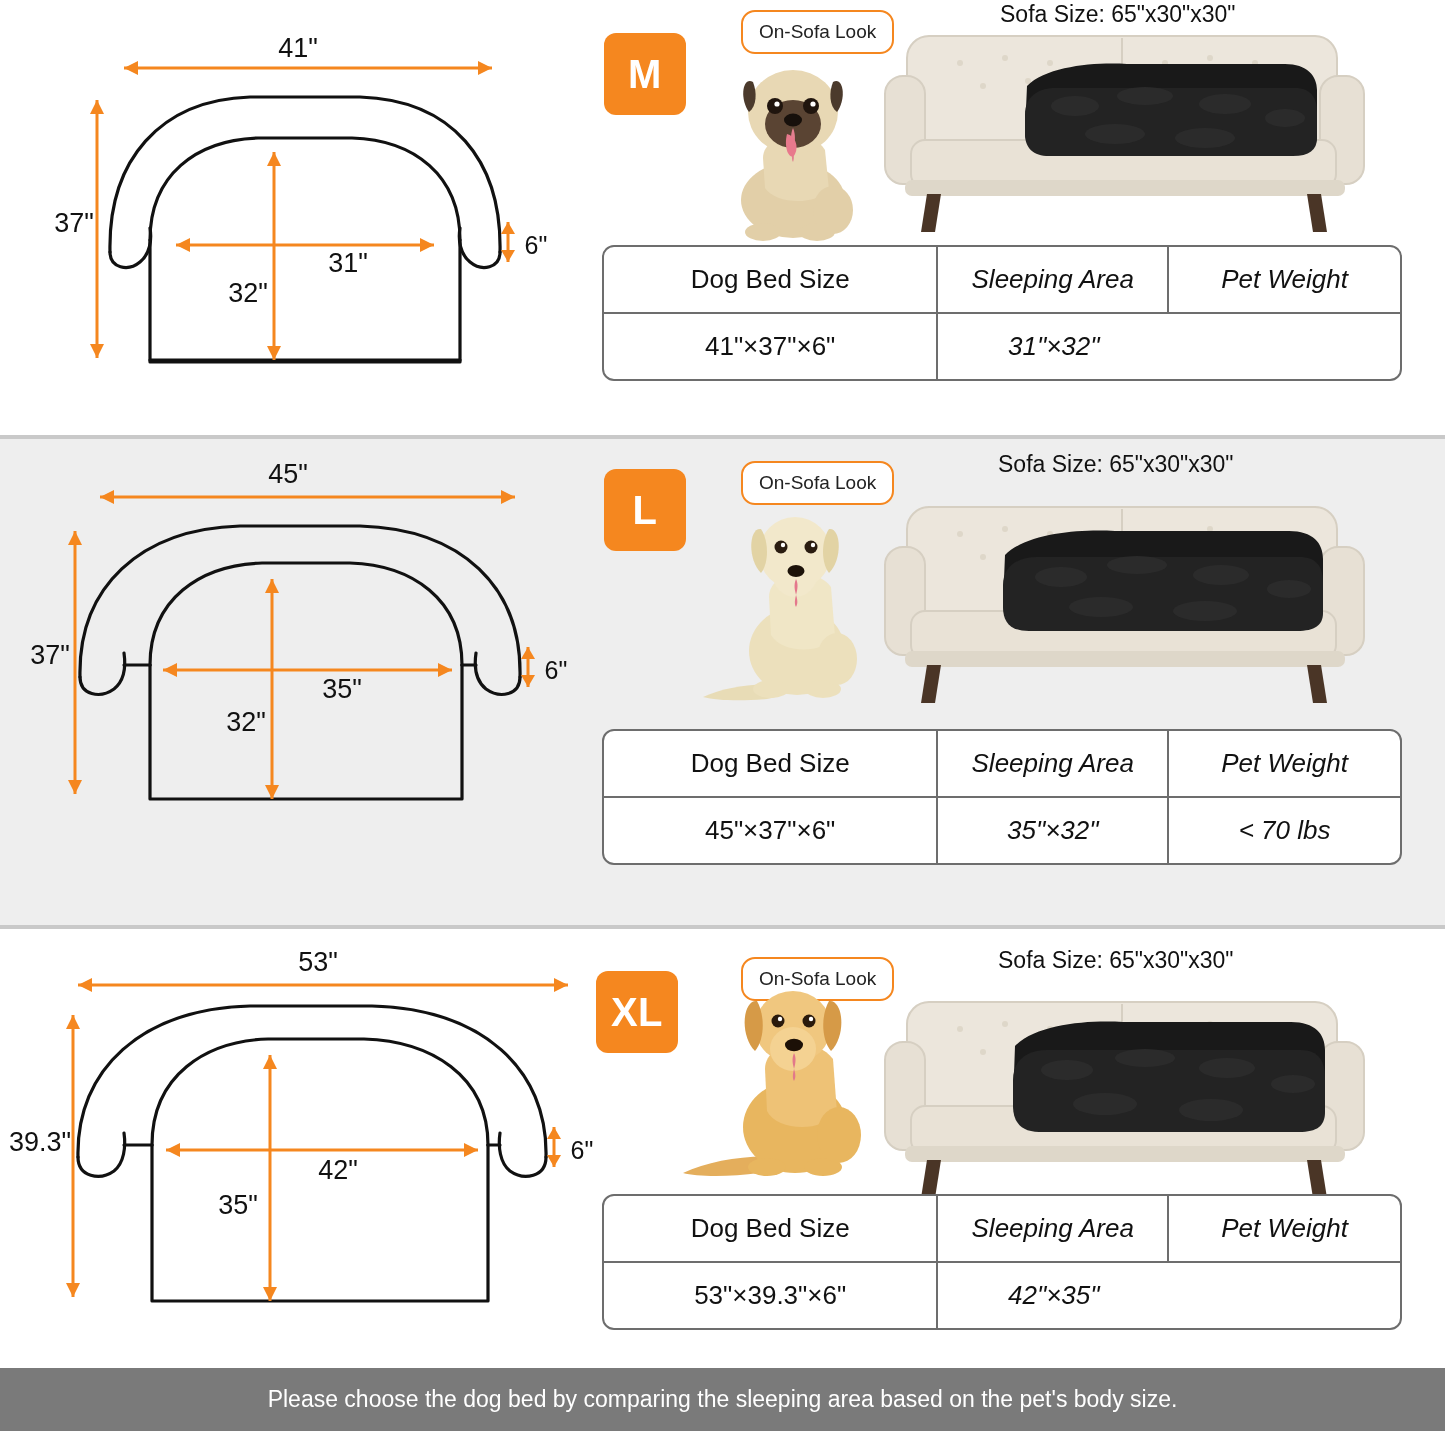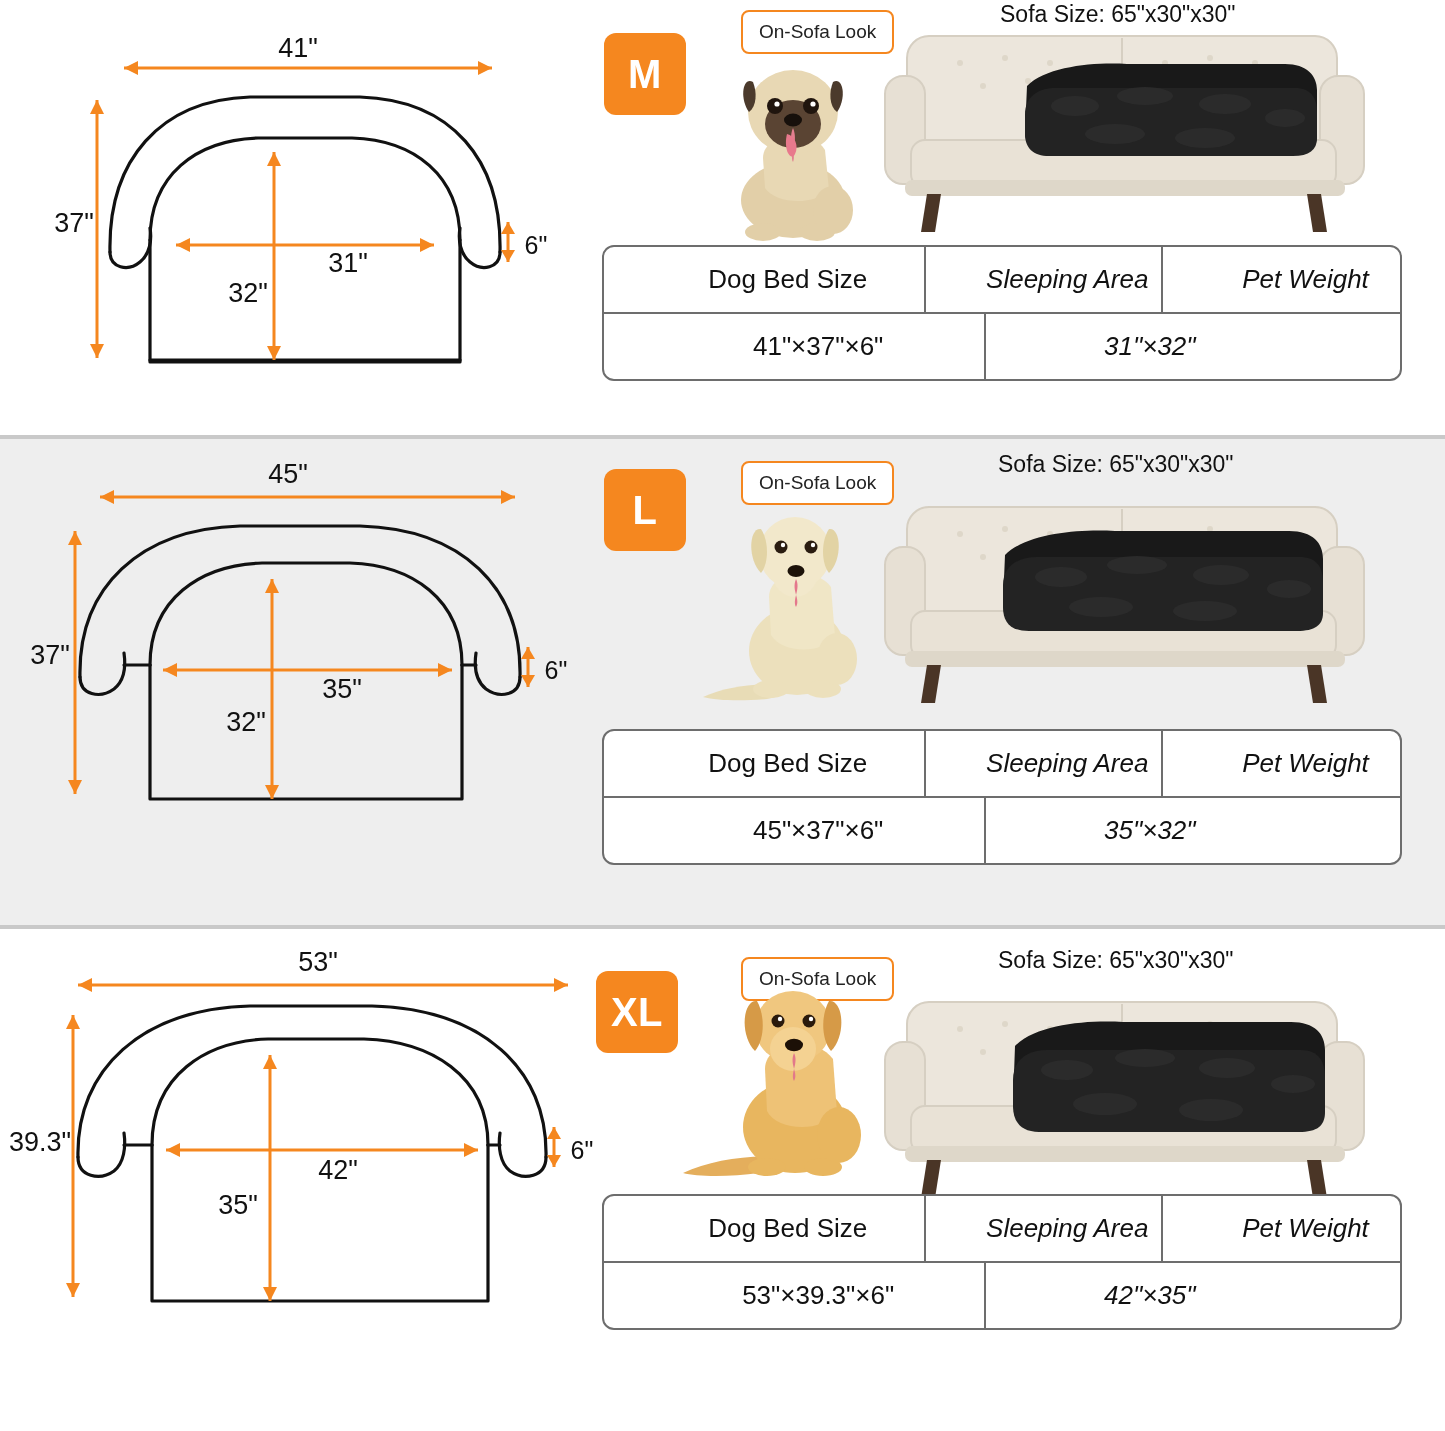--- a/index.html
+++ b/index.html
@@ -56,21 +56,21 @@
     font-weight: bold;
     display: flex;
     align-items: center;
     justify-content: center;
     letter-spacing: 0.5px;
   }
 
   .chip {
     position: absolute;
     border: 2px solid #F5871F;
-    border-radius: 8px;
+    border-radius: 14px;
     background: #fff;
     padding: 9px 16px;
     font-size: 19px;
     color: #222;
     white-space: nowrap;
   }
 
   .sofa-size {
     position: absolute;
     font-size: 23px;
@@ -91,21 +91,20 @@
     display: flex;
     width: 100%;
   }
   .spec-table .trow.head { border-bottom: 2px solid #6d6d6d; }
   .spec-table .cell {
     padding: 17px 4px;
     text-align: center;
     font-size: 26px;
     color: #111;
     border-right: 2px solid #6d6d6d;
-    margin-left: 48px;
   }
   .spec-table .cell:last-child { border-right: none; }
   .c1 { width: 42%; }
   .c2 { width: 29%; font-style: italic; }
   .c3 { width: 29%; font-style: italic; }
 
   
   .footer {
     position: absolute;
     left: 0; bottom: 0;
@@ -395,20 +394,21 @@
 
       <div class="spec-table" style="left:7px; top:290px;">
         <div class="trow head">
           <div class="cell c1">Dog Bed Size</div>
           <div class="cell c2">Sleeping Area</div>
           <div class="cell c3">Pet Weight</div>
         </div>
         <div class="trow">
           <div class="cell c1">45"×37"×6"</div>
           <div class="cell c2">35"×32"</div>
+          <div class="cell c3">&lt; 70 lbs</div>
         </div>
       </div>
     </div>
   </div>
 
   <div class="size-row row-xl">
 
     <div class="diagram">
       <svg width="595" height="455" viewBox="0 0 595 455">
         <g stroke="#F5871F" stroke-width="3" fill="none">
@@ -534,13 +534,14 @@
           <div class="cell c3">Pet Weight</div>
         </div>
         <div class="trow">
           <div class="cell c1">53"×39.3"×6"</div>
           <div class="cell c2">42"×35"</div>
         </div>
       </div>
     </div>
   </div>
 
+  <div class="footer">Please choose the dog bed by comparing the sleeping area based on the pet's body size.</div>
 </div>
 
 </body></html>

